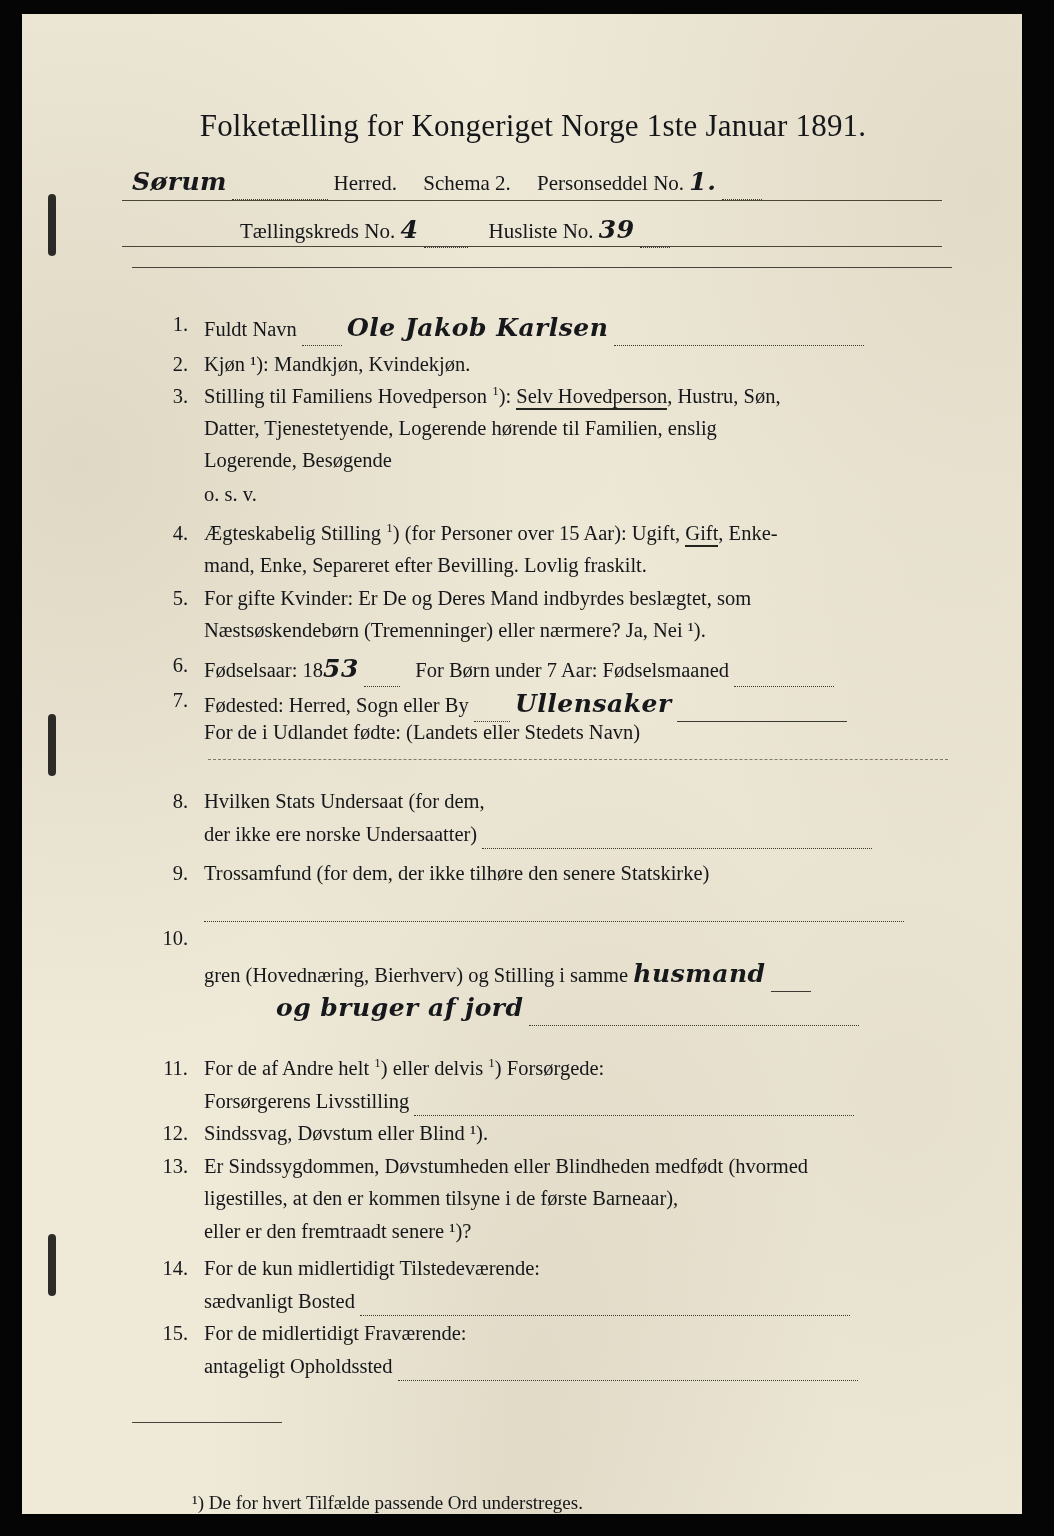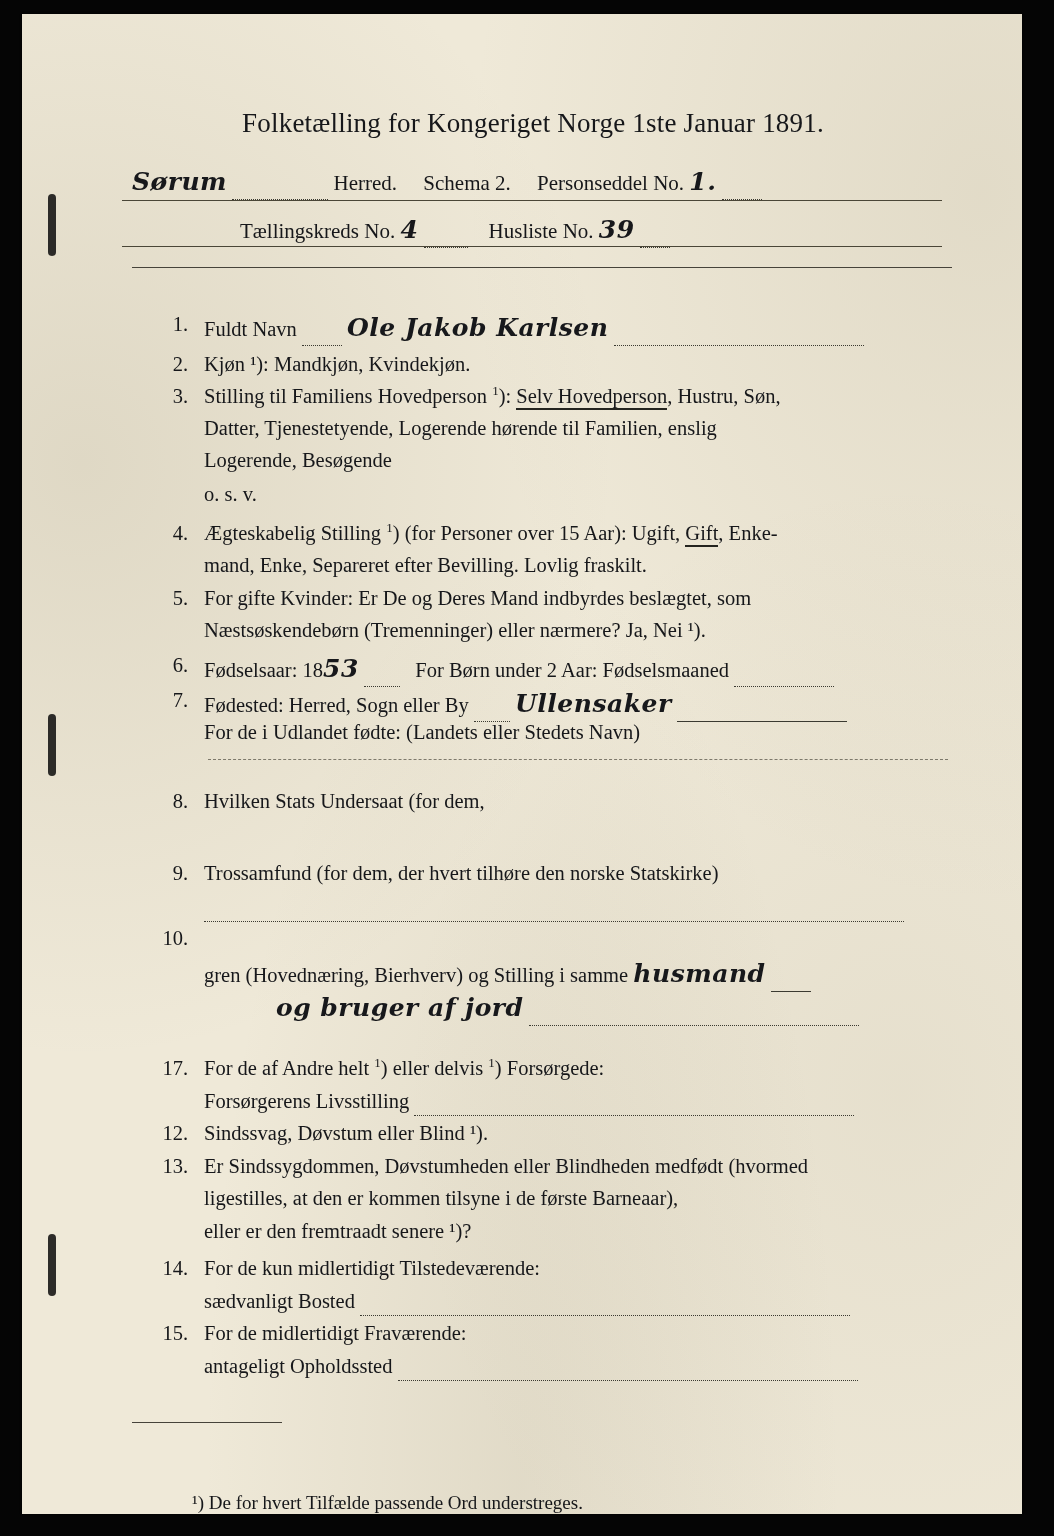--- a/index.html
+++ b/index.html
@@ -41,21 +41,21 @@
     color: #16171a;
     font-size: 20.5px;
     line-height: 1.42;
   }
   .title {
     position: absolute;
     left: 96px;
     top: 90px;
     width: 830px;
     text-align: center;
-    font-size: 27px;
+    font-size: 31px;
     letter-spacing: .2px;
     white-space: nowrap;
   }
   .hdr-line {
     position: absolute;
     left: 100px;
     width: 820px;
     border-bottom: 1px solid #4a4637;
   }
   .hw {
@@ -261,21 +261,21 @@
     </div>
     <div class="item" style="top:602px">
       <span class="body">Næstsøskendebørn (Tremenninger) eller nærmere?  Ja, Nei ¹).</span>
     </div>
 
     <div class="item" style="top:637px">
       <span class="num">6.</span>
       <span class="body">
         <span>Fødselsaar: 18</span><span class="hw hwbig">53</span>
         <span class="dots" style="width:36px">&nbsp;</span>
-        &nbsp;&nbsp;<span>For Børn under 2 Aar: Fødselsmaaned</span>
+        &nbsp;&nbsp;<span>For Børn under 7 Aar: Fødselsmaaned</span>
         <span class="dots" style="width:100px">&nbsp;</span>
       </span>
     </div>
 
     <div class="item" style="top:672px">
       <span class="num">7.</span>
       <span class="body">
         <span>Fødested: Herred, Sogn eller By</span>
         <span class="dots" style="width:36px">&nbsp;</span>
         <span class="hw hwbig">Ullensaker</span>
@@ -285,24 +285,30 @@
     <div class="item" style="top:704px">
       <span class="body">For de i Udlandet fødte: (Landets eller Stedets Navn)</span>
     </div>
 
     <div class="sep2"></div>
 
     <div class="item" style="top:773px">
       <span class="num">8.</span>
       <span class="body">Hvilken Stats Undersaat (for dem,</span>
     </div>
+    <div class="item" style="top:805px">
+      <span class="body">
+        <span>der ikke ere norske Undersaatter)</span>
+        <span class="dots" style="width:390px">&nbsp;</span>
+      </span>
+    </div>
 
     <div class="item" style="top:845px">
       <span class="num">9.</span>
-      <span class="body">Trossamfund (for dem, der hvert tilhøre den norske Statskirke)</span>
+      <span class="body">Trossamfund (for dem, der ikke tilhøre den senere Statskirke)</span>
     </div>
     <div class="item" style="top:878px">
       <span class="body"><span class="dots" style="width:700px">&nbsp;</span></span>
     </div>
 
     <div class="item" style="top:910px">
       <span class="num">10.</span>
     </div>
     <div class="item" style="top:976px">
       <span class="body" style="margin-left:136px">
@@ -312,21 +318,21 @@
     </div>
     <div class="item" style="top:942px">
       <span class="body">
         <span>gren (Hovednæring, Bierhverv) og Stilling i samme</span>
         <span class="hw hwbig">husmand</span>
         <span class="solid" style="width:40px">&nbsp;</span>
       </span>
     </div>
 
     <div class="item" style="top:1040px">
-      <span class="num">17.</span>
+      <span class="num">11.</span>
       <span class="body">
         <span>For de af Andre helt <span class="sup">1</span>) eller delvis <span class="sup">1</span>) Forsørgede:</span>
       </span>
     </div>
     <div class="item" style="top:1072px">
       <span class="body">
         <span>Forsørgerens Livsstilling</span>
         <span class="dots" style="width:440px">&nbsp;</span>
       </span>
     </div>

